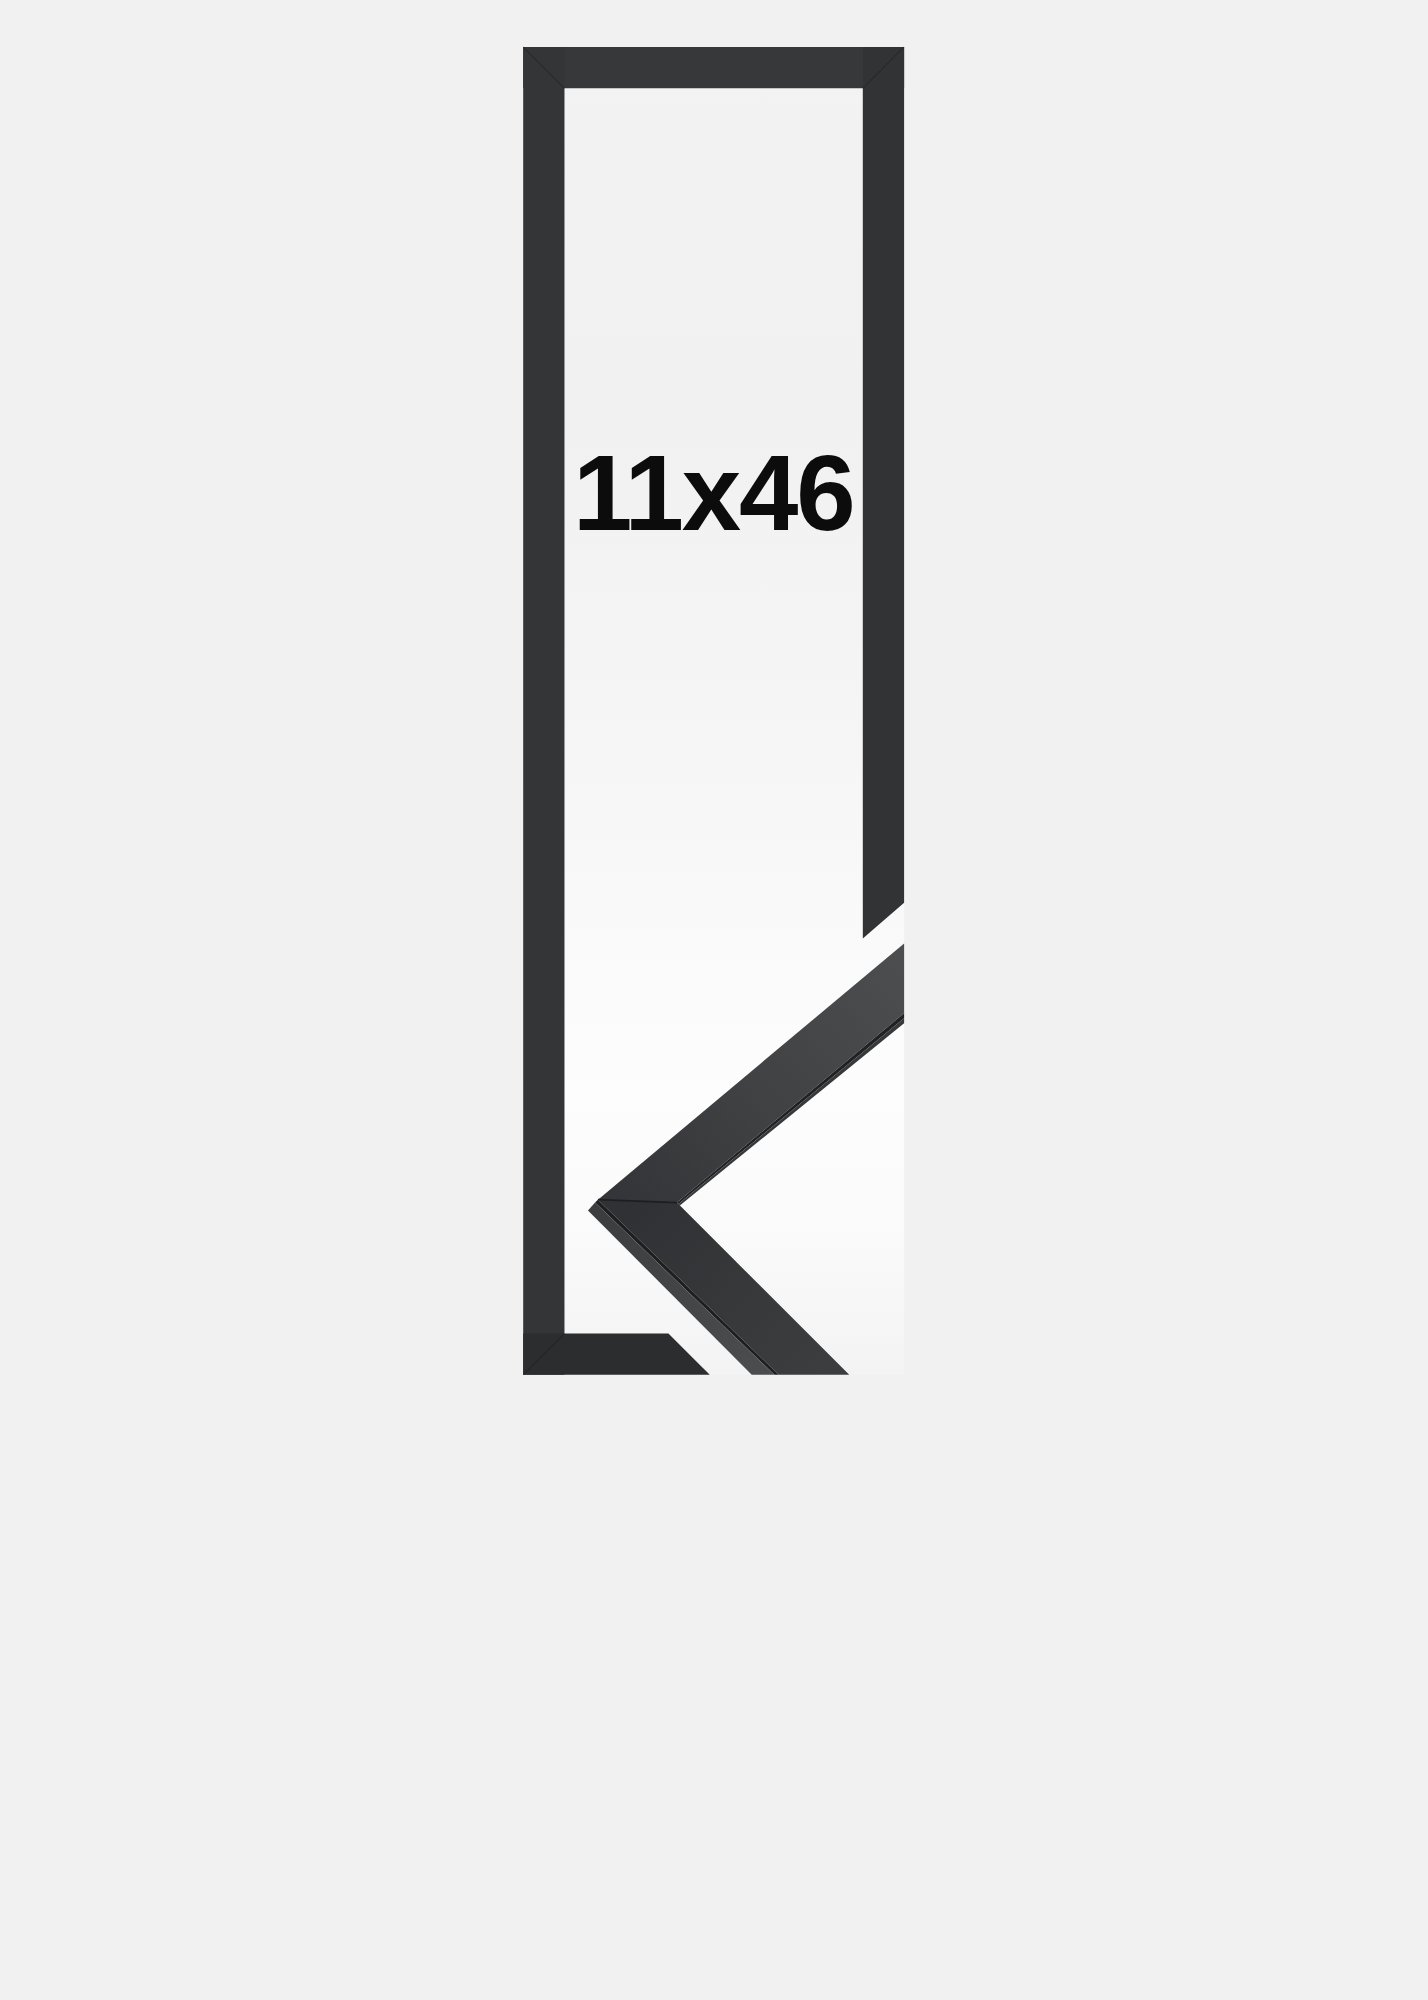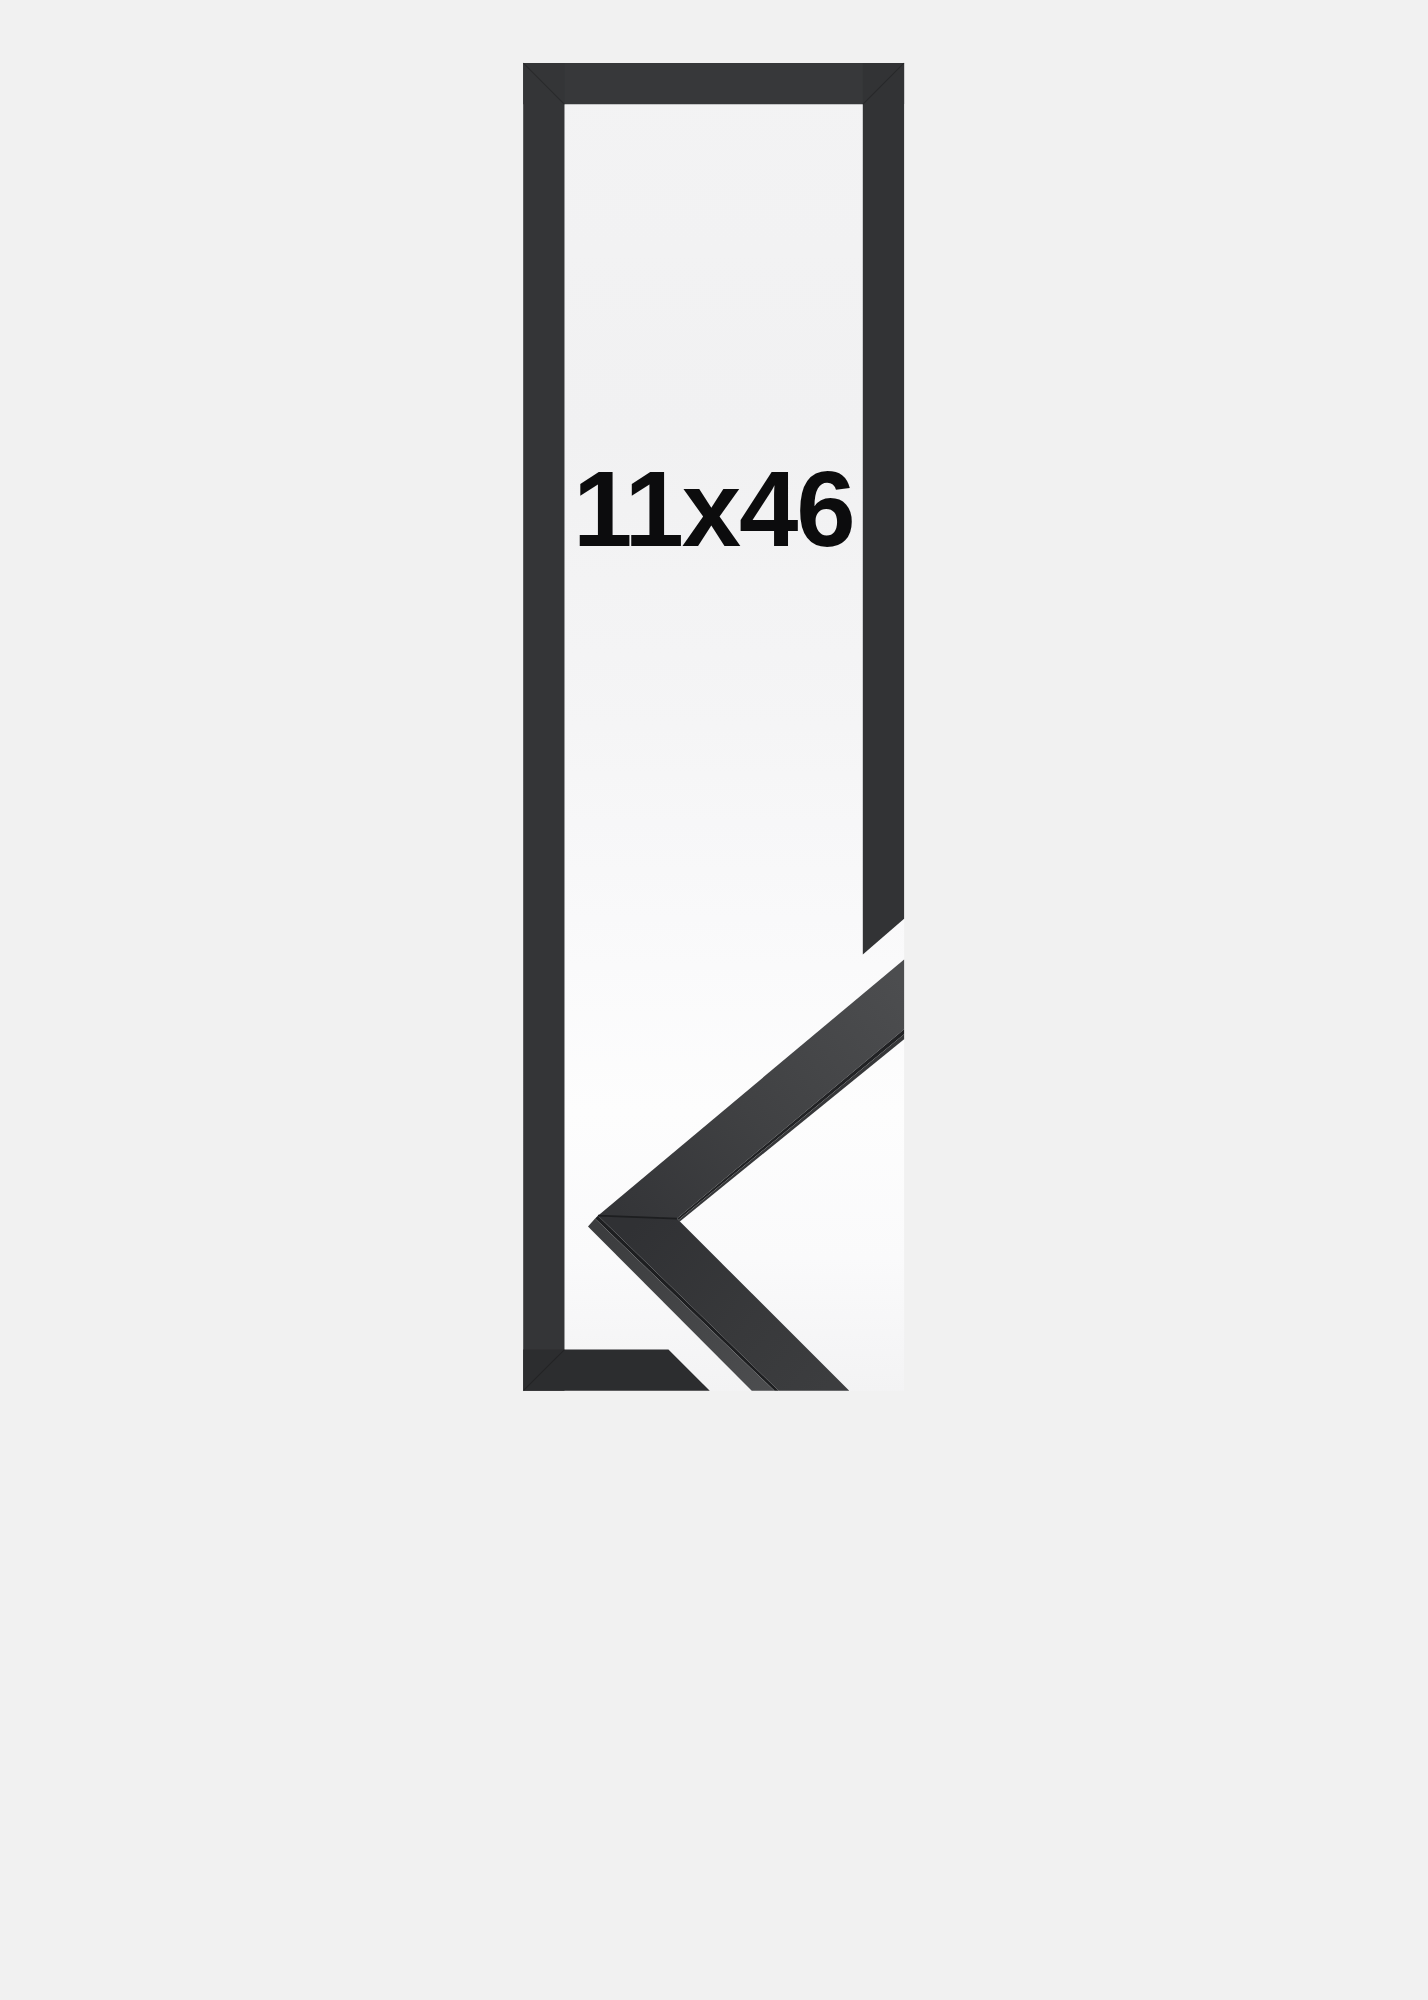--- a/index.html
+++ b/index.html
@@ -5,21 +5,21 @@
   html, body {
     margin: 0;
     padding: 0;
     background: #f1f1f1;
     font-family: "Liberation Sans", "DejaVu Sans", sans-serif;
   }
   .stage {
     position: relative;
     width: 1428px;
     height: 1424px;
-    margin: 16px auto;
+    margin: 0 auto;
     overflow: hidden;
   }
   .stage svg {
     display: block;
     width: 100%;
     height: 100%;
   }
   .size-label-text {
     font-family: "Liberation Sans", "DejaVu Sans", sans-serif;
     font-weight: 700;

